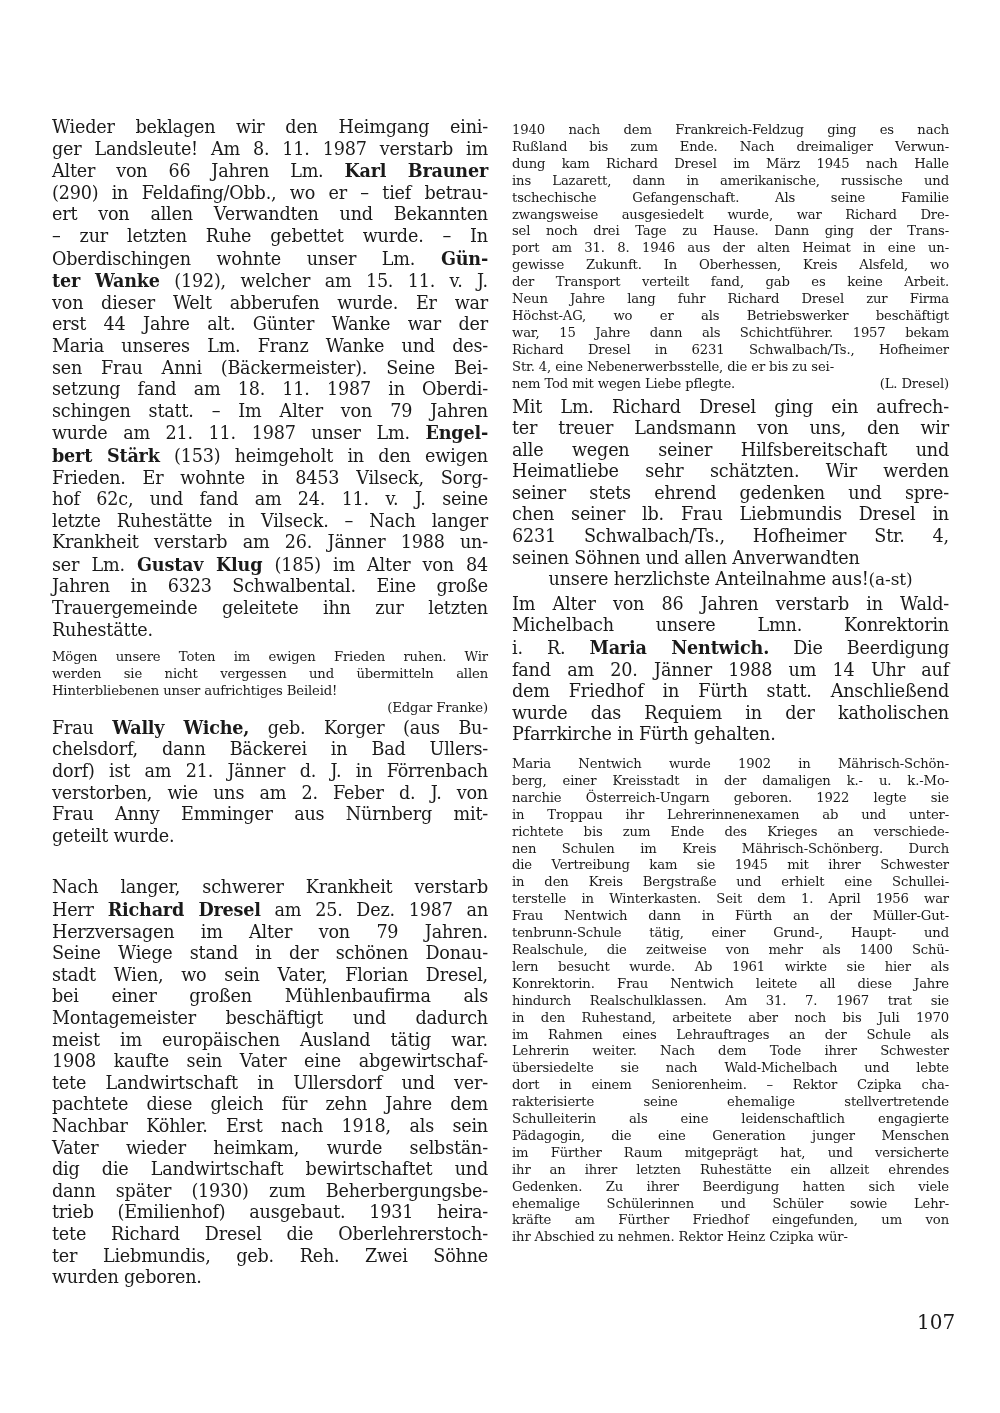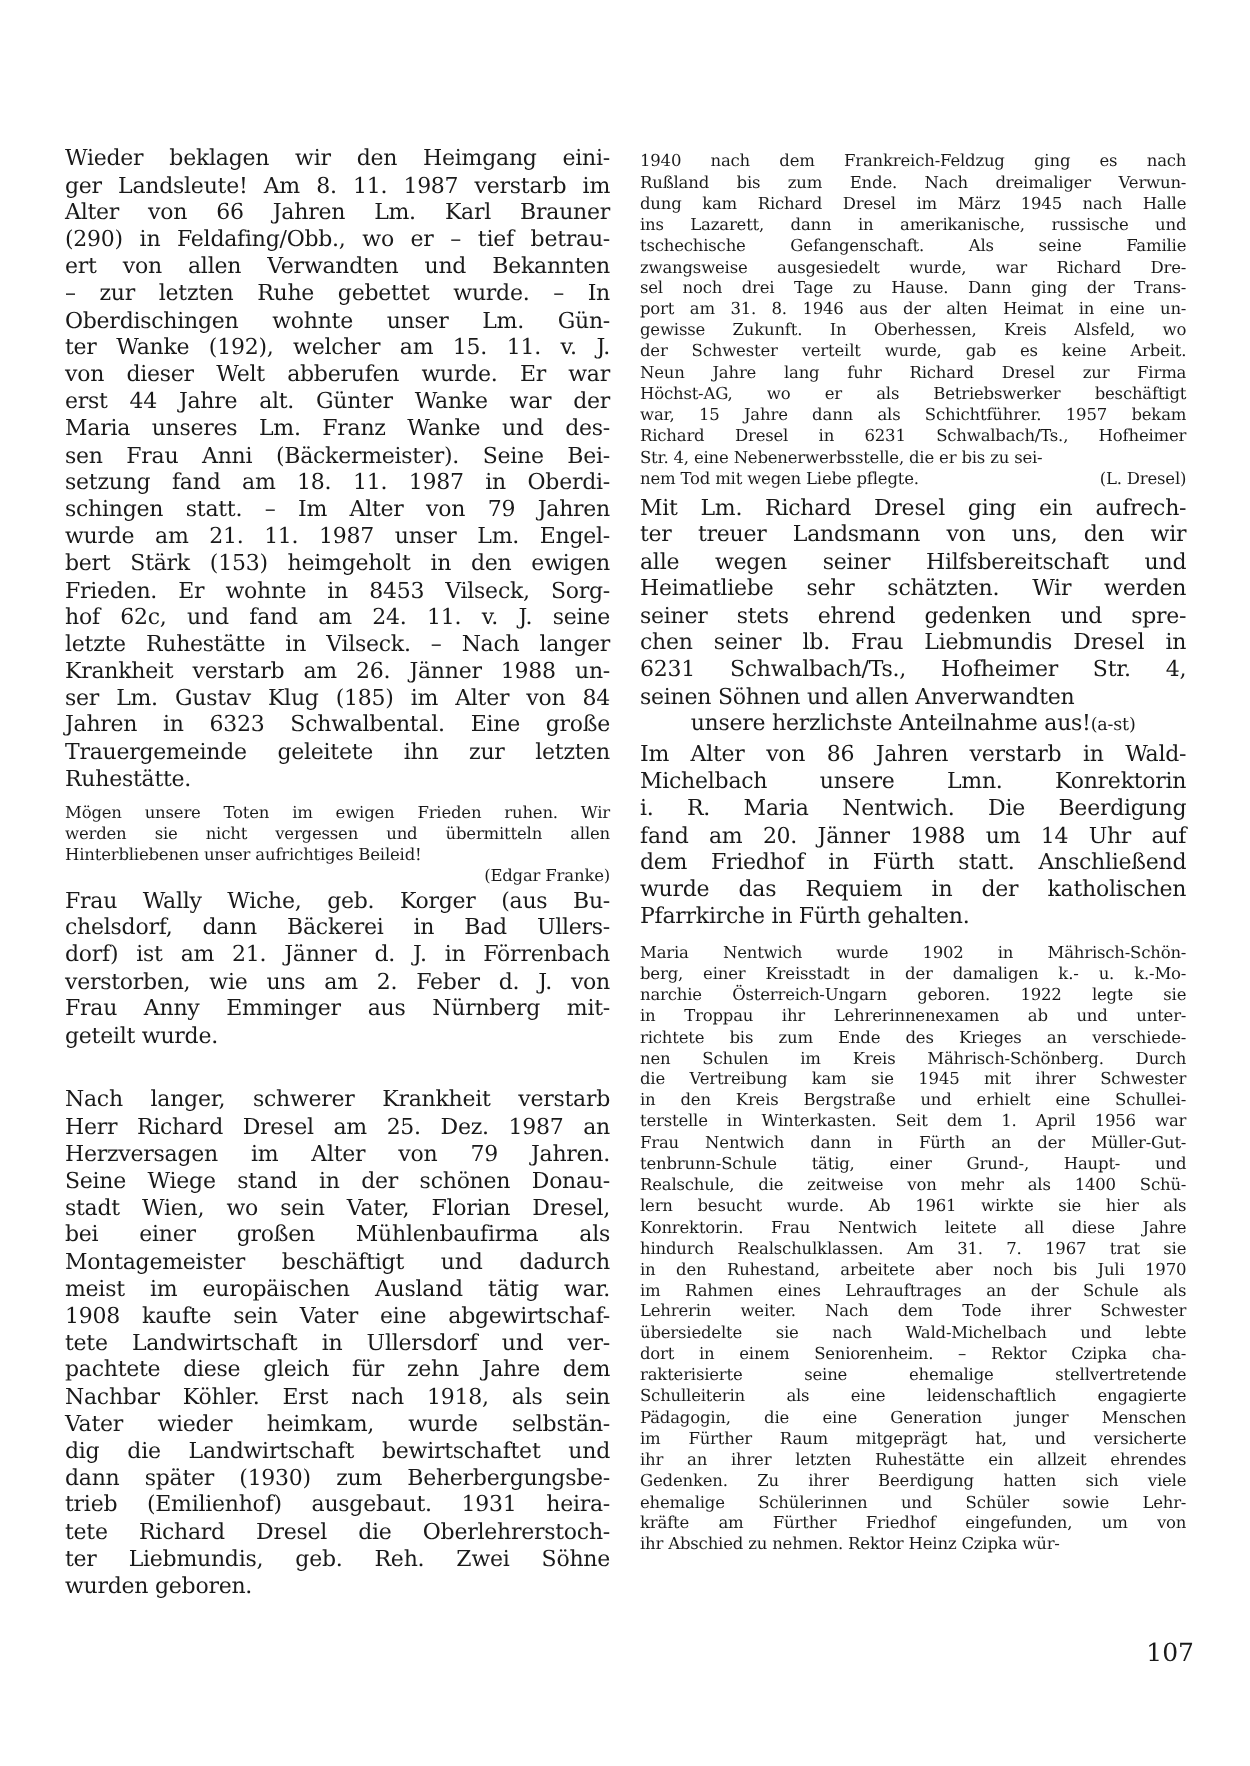--- a/index.html
+++ b/index.html
@@ -9,21 +9,21 @@
   }
   .col { position: absolute; }
   .col-left { left: 52px; width: 436px; top: 117px; }
   .col-right { left: 512px; width: 437px; top: 122px; }
   .line { display: block; white-space: nowrap; text-align: justify; text-align-last: justify; overflow: visible; }
   .line.last { text-align-last: left; }
   .line.right { text-align: right; text-align-last: right; }
   .big { font-size: 17.6px; line-height: 21.6px; letter-spacing: -0.2px; }
   .small { font-size: 13.2px; line-height: 16.9px; letter-spacing: -0.15px; }
   .para { margin: 0; }
-  b { font-weight: normal; margin-top: 38px; }
+  b { font-weight: bold; margin-top: 38px; }
   .gap-s { height: 8px; }
   .gap-m { height: 10px; }
   .gap-l { height: 30px; }
   .page-number { position: absolute; left: 917px; top: 1310px; font-size: 20px; }
 </style>
 </head>
 <body>
 
 <div class="col col-left">
   <div class="para big">
@@ -95,21 +95,21 @@
   <div class="para small">
       <div class="line">1940 nach dem Frankreich-Feldzug ging es nach</div>
       <div class="line">Rußland bis zum Ende. Nach dreimaliger Verwun-</div>
       <div class="line">dung kam Richard Dresel im März 1945 nach Halle</div>
       <div class="line">ins Lazarett, dann in amerikanische, russische und</div>
       <div class="line">tschechische Gefangenschaft. Als seine Familie</div>
       <div class="line">zwangsweise ausgesiedelt wurde, war Richard Dre-</div>
       <div class="line">sel noch drei Tage zu Hause. Dann ging der Trans-</div>
       <div class="line">port am 31. 8. 1946 aus der alten Heimat in eine un-</div>
       <div class="line">gewisse Zukunft. In Oberhessen, Kreis Alsfeld, wo</div>
-      <div class="line">der Schwester verteilt wurde, gab es keine Arbeit.</div>
+      <div class="line">der Transport verteilt fand, gab es keine Arbeit.</div>
       <div class="line">Neun Jahre lang fuhr Richard Dresel zur Firma</div>
       <div class="line">Höchst-AG, wo er als Betriebswerker beschäftigt</div>
       <div class="line">war, 15 Jahre dann als Schichtführer. 1957 bekam</div>
       <div class="line">Richard Dresel in 6231 Schwalbach/Ts., Hofheimer</div>
       <div class="line last">Str. 4, eine Nebenerwerbsstelle, die er bis zu sei-</div>
     </div>
   <div class="line small" style="display:flex;justify-content:space-between;">
     <span>nem Tod mit wegen Liebe pflegte.</span>
     <span>(L. Dresel)</span>
   </div>
@@ -119,21 +119,21 @@
       <div class="line">ter treuer Landsmann von uns, den wir</div>
       <div class="line">alle wegen seiner Hilfsbereitschaft und</div>
       <div class="line">Heimatliebe sehr schätzten. Wir werden</div>
       <div class="line">seiner stets ehrend gedenken und spre-</div>
       <div class="line">chen seiner lb. Frau Liebmundis Dresel in</div>
       <div class="line">6231 Schwalbach/Ts., Hofheimer Str. 4,</div>
       <div class="line last">seinen Söhnen und allen Anverwandten</div>
     </div>
   <div class="line big" style="display:flex;justify-content:center;align-items:baseline;">
     <span>unsere herzlichste Anteilnahme aus!</span>
-    <span class="small" style="font-size:14px">(a-st)</span>
+    <span class="small" style="font-size:17px">(a-st)</span>
   </div>
   <div style="height:3px"></div>
   <div class="para big">
       <div class="line">Im Alter von 86 Jahren verstarb in Wald-</div>
       <div class="line">Michelbach unsere Lmn. Konrektorin</div>
       <div class="line">i. R. <b>Maria Nentwich.</b> Die Beerdigung</div>
       <div class="line">fand am 20. Jänner 1988 um 14 Uhr auf</div>
       <div class="line">dem Friedhof in Fürth statt. Anschließend</div>
       <div class="line">wurde das Requiem in der katholischen</div>
       <div class="line last">Pfarrkirche in Fürth gehalten.</div>

